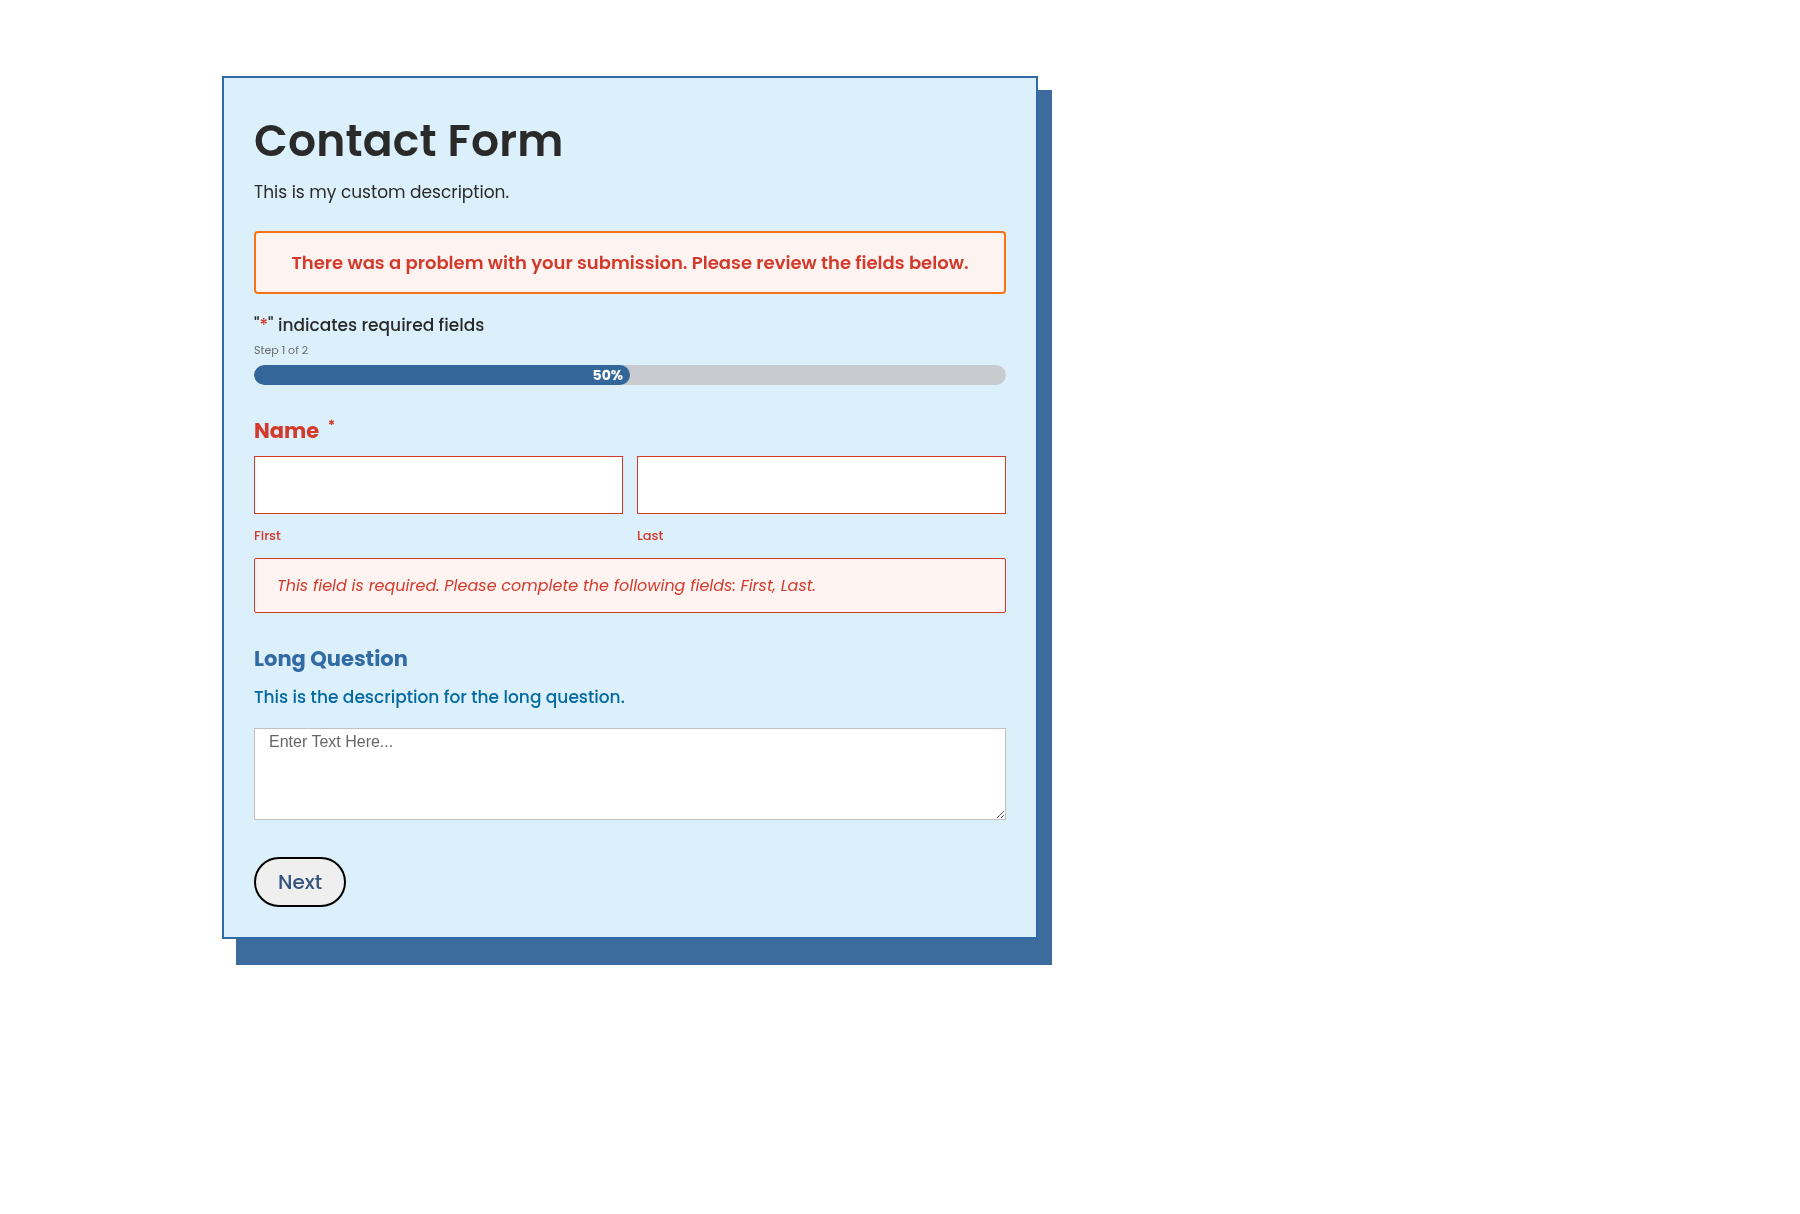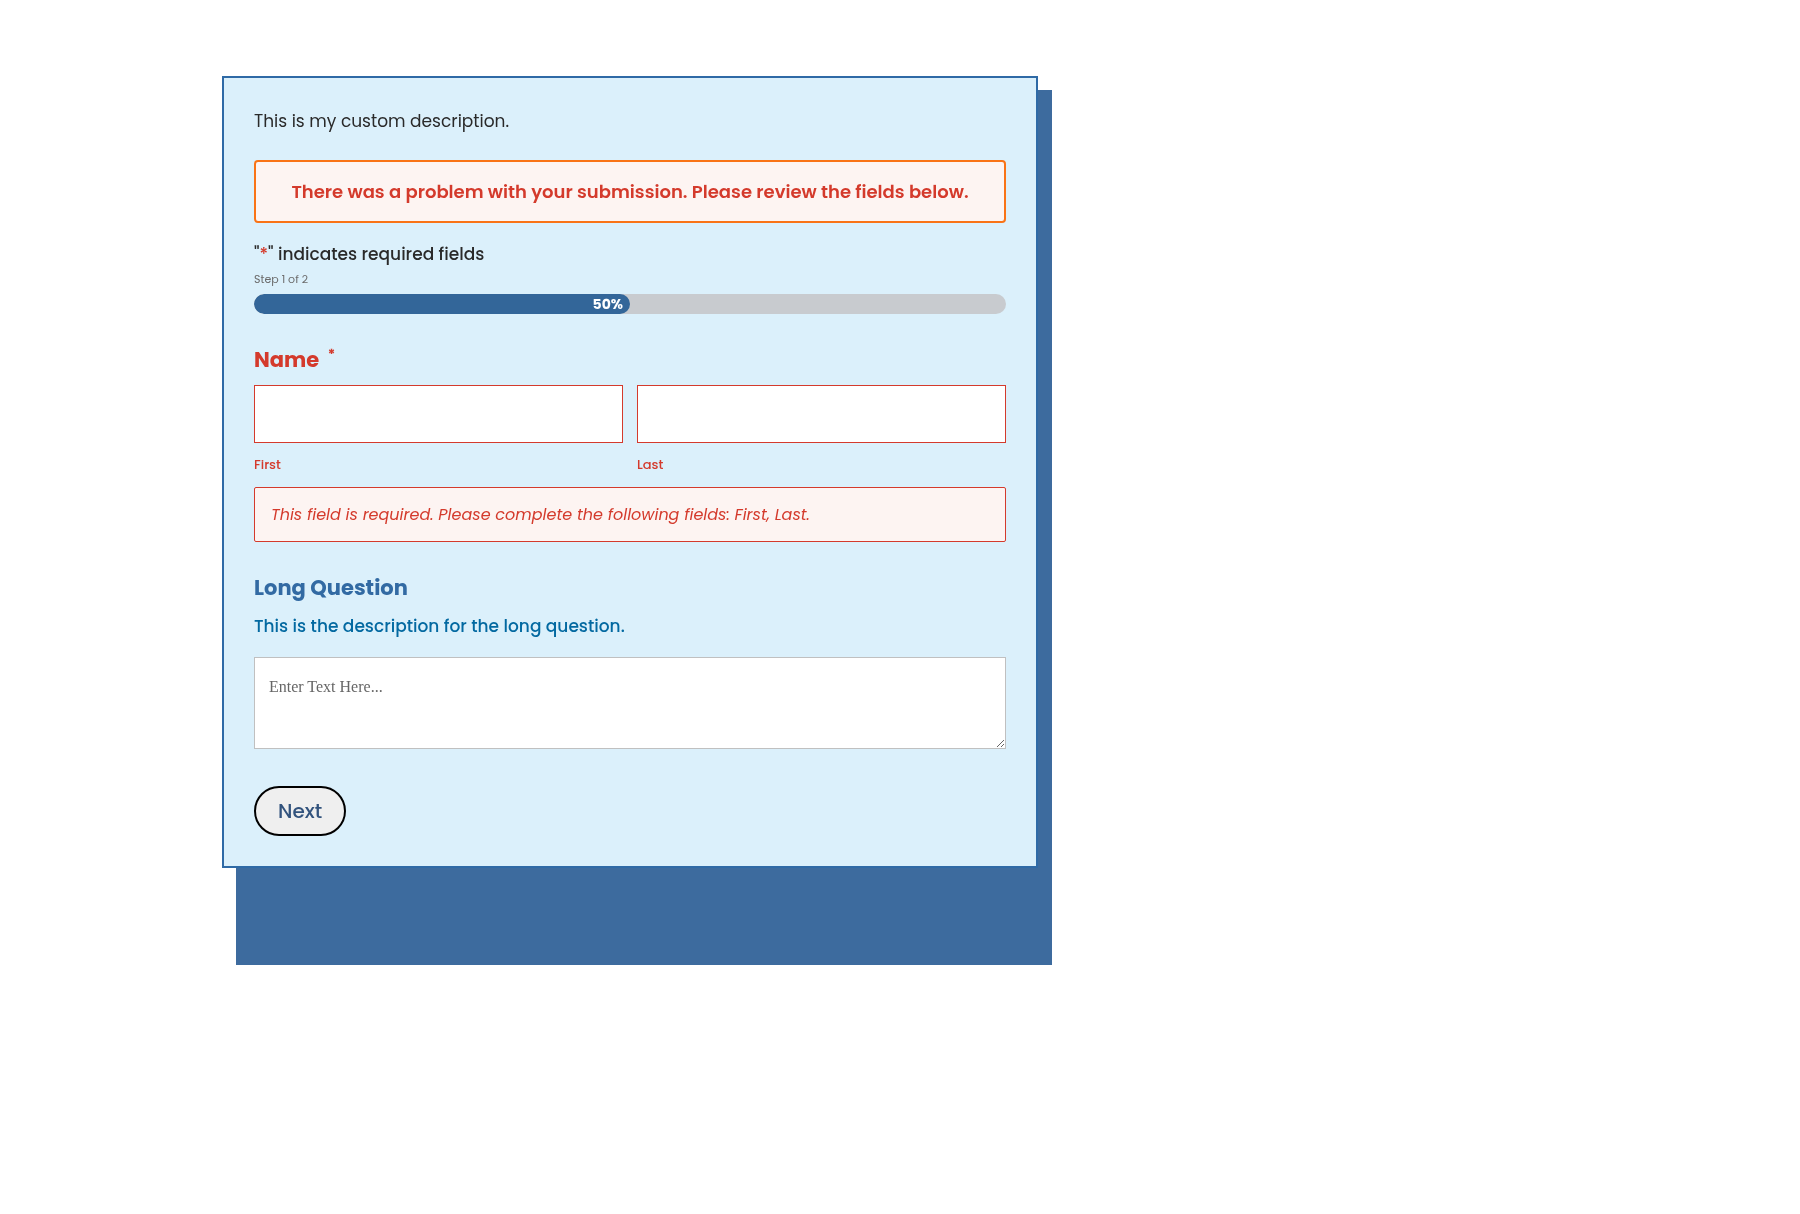--- a/index.html
+++ b/index.html
@@ -117,40 +117,40 @@
     color: #d43a2c;
     font-weight: 500;
     margin-top: 12px;
   }
   .field-error-box {
     border: 1px solid #d43a2c;
     background: #fdf4f2;
     color: #d43a2c;
     font-style: italic;
     font-size: 16px;
-    padding: 14px 16px;
+    padding: 14px 22px;
     border-radius: 2px;
     margin-top: 10px;
     margin-bottom: 30px;
   }
   .field-desc {
     font-size: 17px;
     font-weight: 500;
     color: #0369a1;
     margin-bottom: 18px;
     margin-top: 4px;
   }
   .textarea {
     width: 100%;
     height: 92px;
     border: 1px solid #c0c0c0;
     background: #ffffff;
-    padding: 20px 14px;
+    padding: 4px 14px;
     font-size: 16px;
-    font-family: Liberation Serif, serif;
+    font-family: Liberation Sans, sans-serif;
     resize: both;
     color: #2a2a2a;
     margin-bottom: 30px;
   }
   .textarea::placeholder { color: #666; }
   .next-btn {
     display: inline-block;
     padding: 8px 22px;
     border: 2px solid #000000;
     border-radius: 999px;
@@ -162,20 +162,21 @@
     cursor: pointer;
   }
 </style>
 </head>
 <body>
 
 <div class="stage">
   <div class="card-shadow" style="height: 875px;"></div>
   <div class="card">
 
+    <h1 class="form-title">Contact Form</h1>
     <div class="form-desc">This is my custom description.</div>
 
     <div class="error-banner">There was a problem with your submission. Please review the fields below.</div>
 
     <div class="required-note">
       <span>"</span><span class="required-asterisk">*</span><span>" indicates required fields</span>
     </div>
 
     <div class="step-label">Step 1 of 2</div>
 

